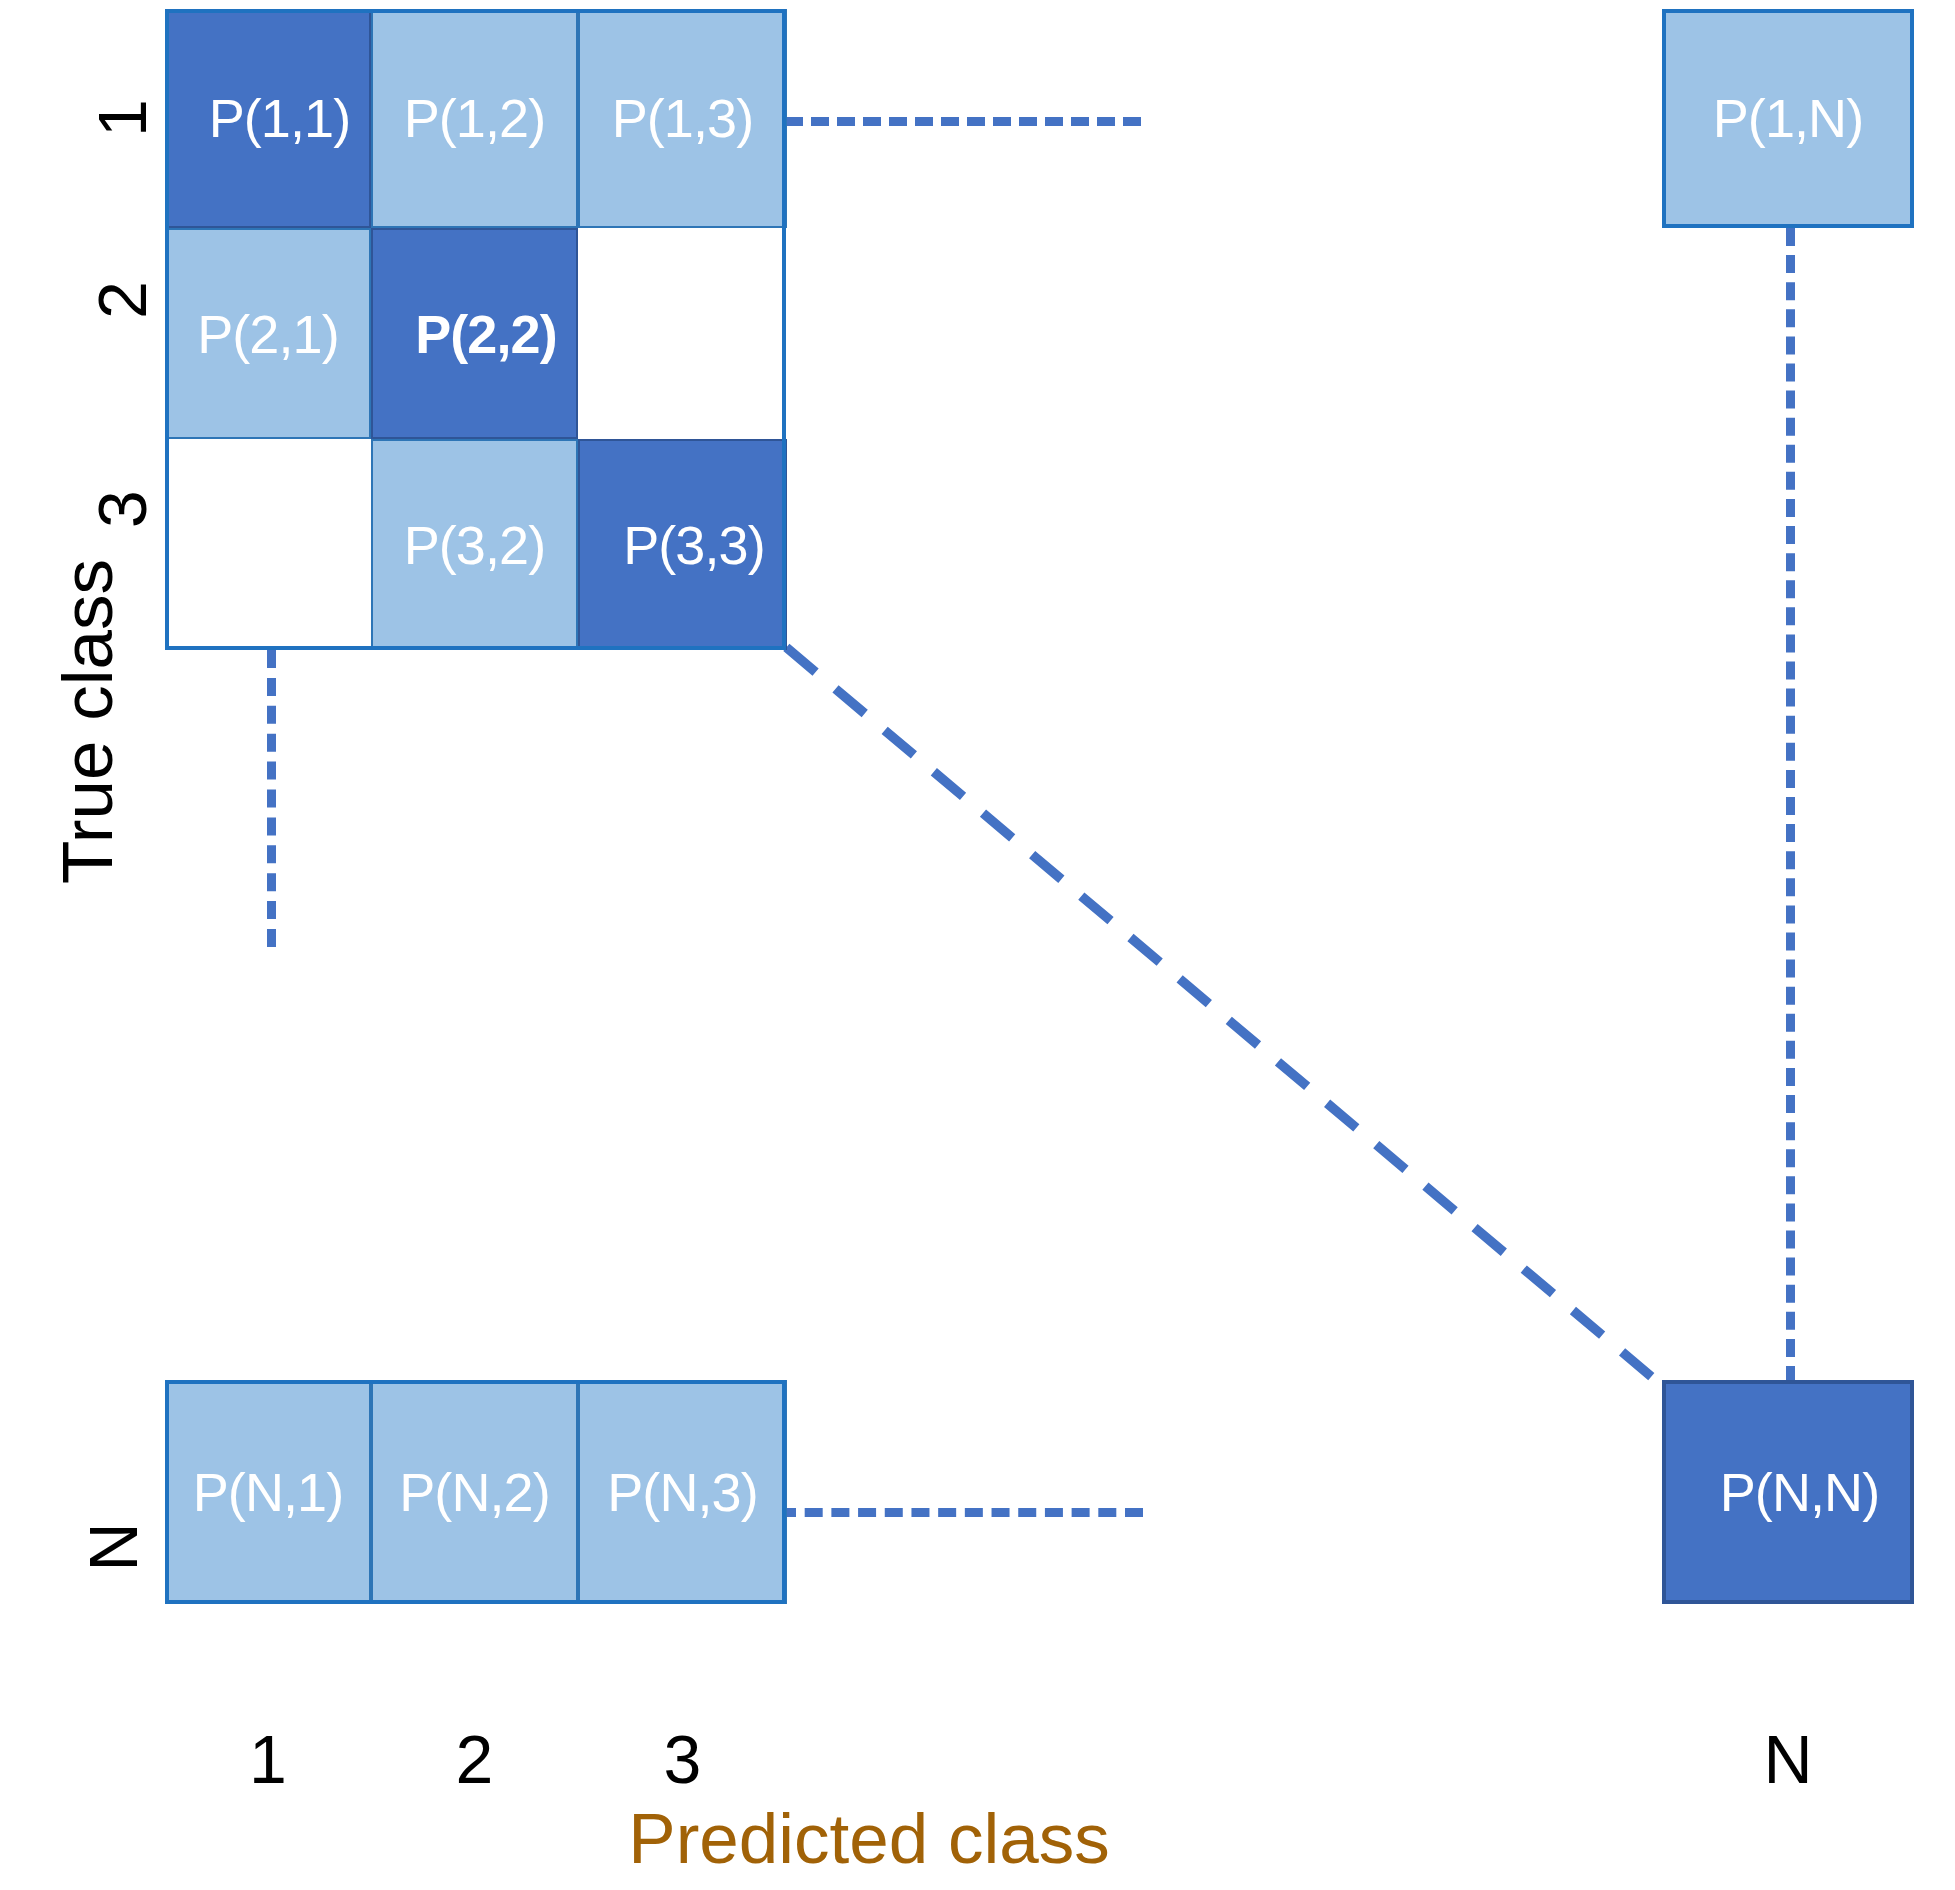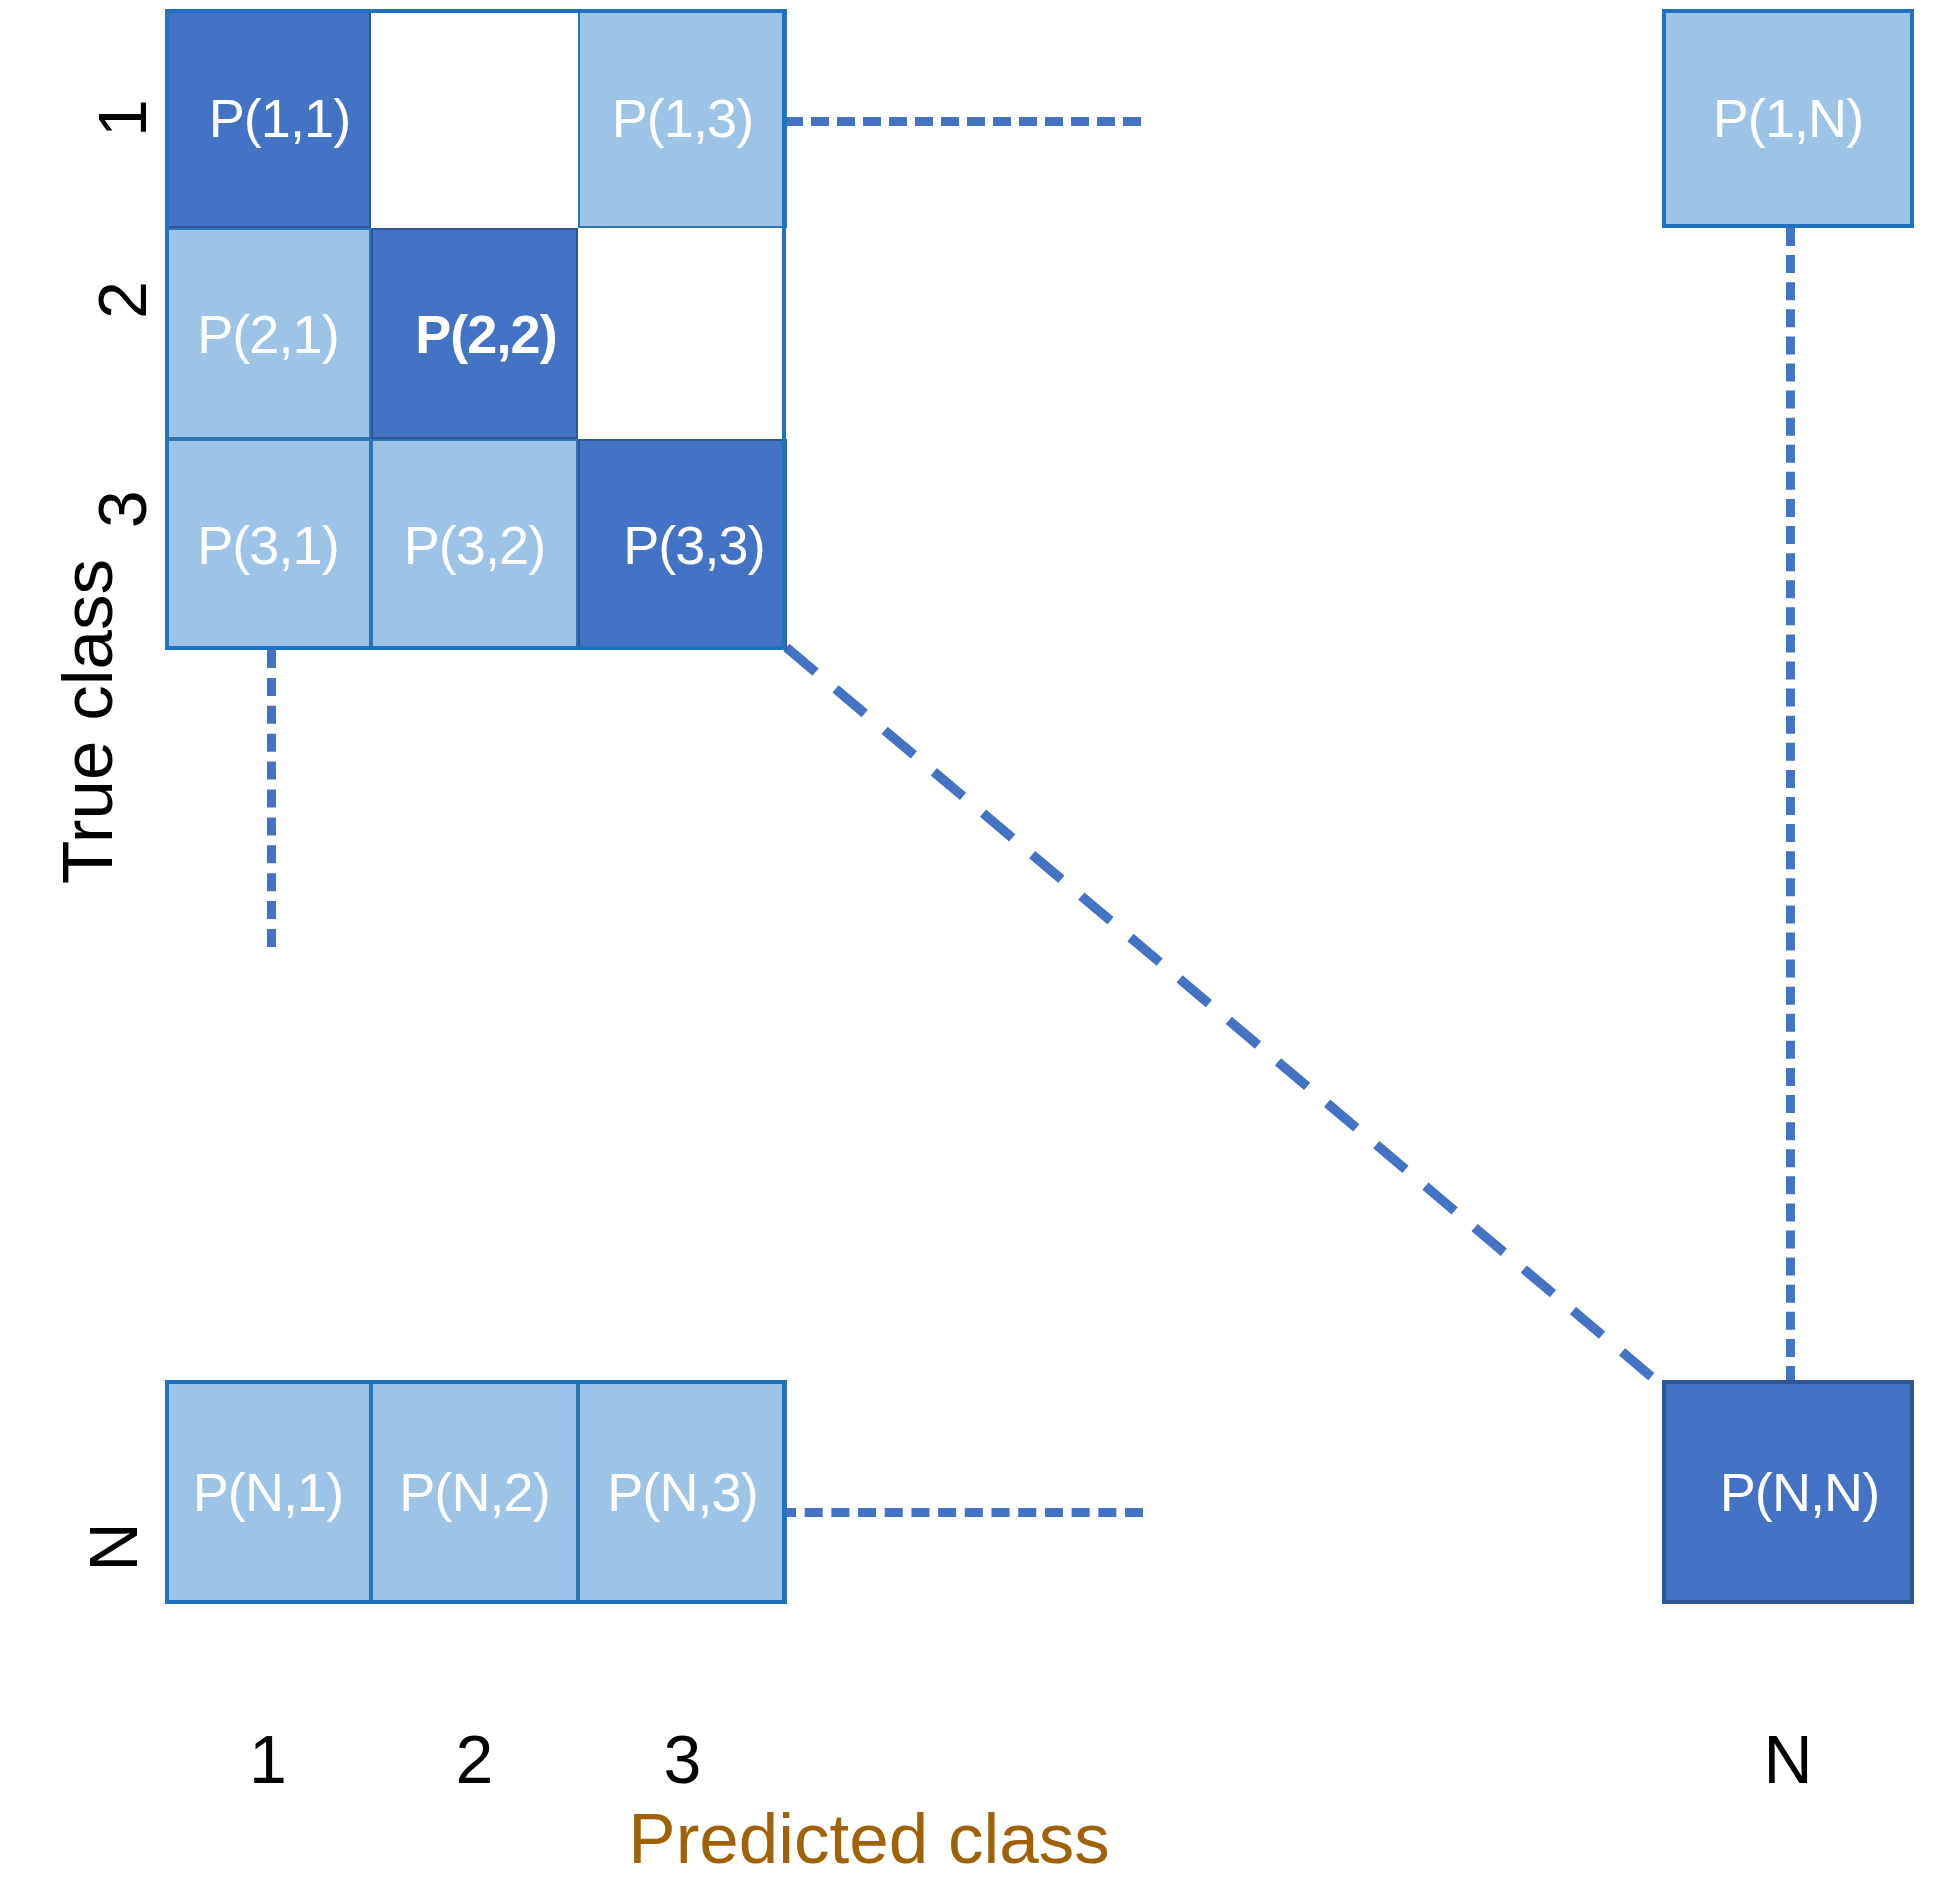--- a/index.html
+++ b/index.html
@@ -127,34 +127,34 @@
 
   <div class="dash-v" style="left:1786px; top:228px; height:1156px;"></div>
 
   <div class="dash-v" style="left:267px; top:650px; height:297px;"></div>
 
   <div class="dash-h" style="left:778px; top:1508px; width:365px;"></div>
 
   <div class="cell dark" style="left:165px; top:8.7px; width:206px; height:219px;">
     <span>P(1,1)</span>
   </div>
+  <div class="cell light" style="left:371px; top:8.7px; width:207px; height:219px;">
+    <span>P(1,2)</span>
+  </div>
   <div class="cell light" style="left:578px; top:8.7px; width:209px; height:219px;">
     <span>P(1,3)</span>
   </div>
 
   <div class="cell light" style="left:165px; top:228px; width:206px; height:211px;">
     <span>P(2,1)</span>
   </div>
   <div class="cell dark" style="left:371px; top:228px; width:207px; height:211px;font-weight:bold;">
     <span>P(2,2)</span>
   </div>
 
-  <div class="cell light" style="left:165px; top:439px; width:206px; height:211px;">
-    <span>P(3,1)</span>
-  </div>
   <div class="cell light" style="left:371px; top:439px; width:207px; height:211px;">
     <span>P(3,2)</span>
   </div>
   <div class="cell dark" style="left:578px; top:439px; width:209px; height:211px;">
     <span>P(3,3)</span>
   </div>
 
   <div class="grid-frame" style="left:165px; top:8.7px; width:621px; height:641px;"></div>
 
   <div class="cell light" style="left:1662px; top:8.7px; width:252px; height:219px; border-width:4.3px; border-color:#1F72C0;">

